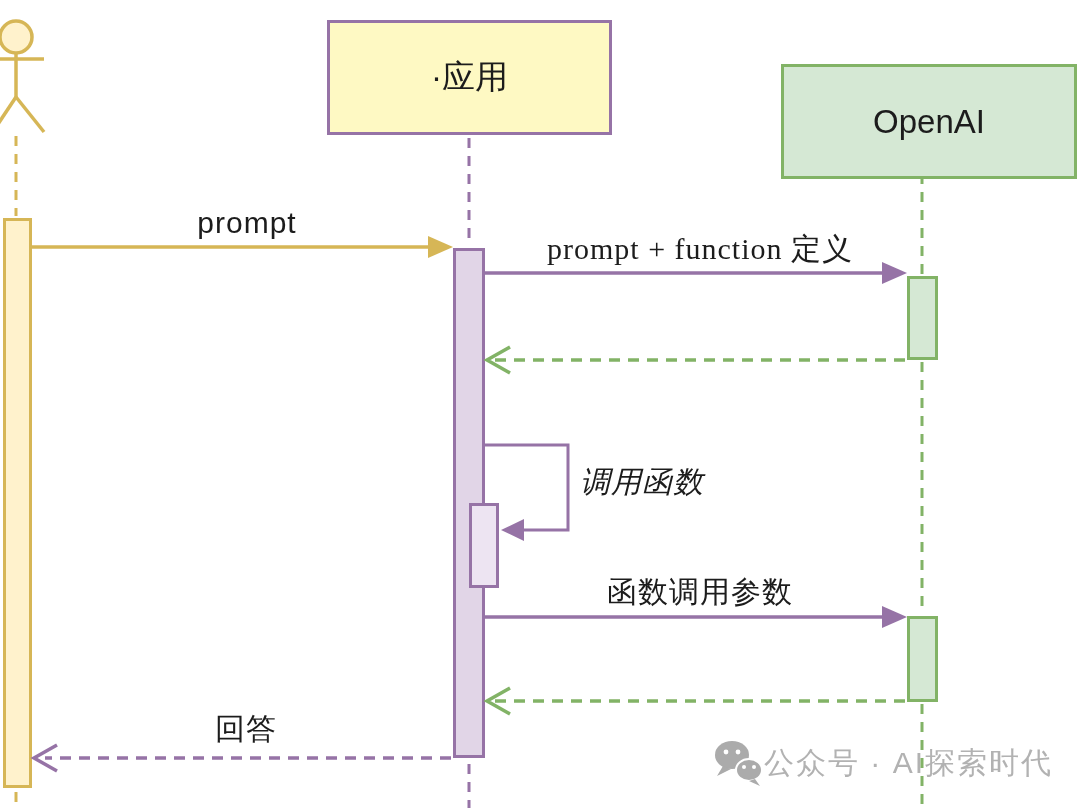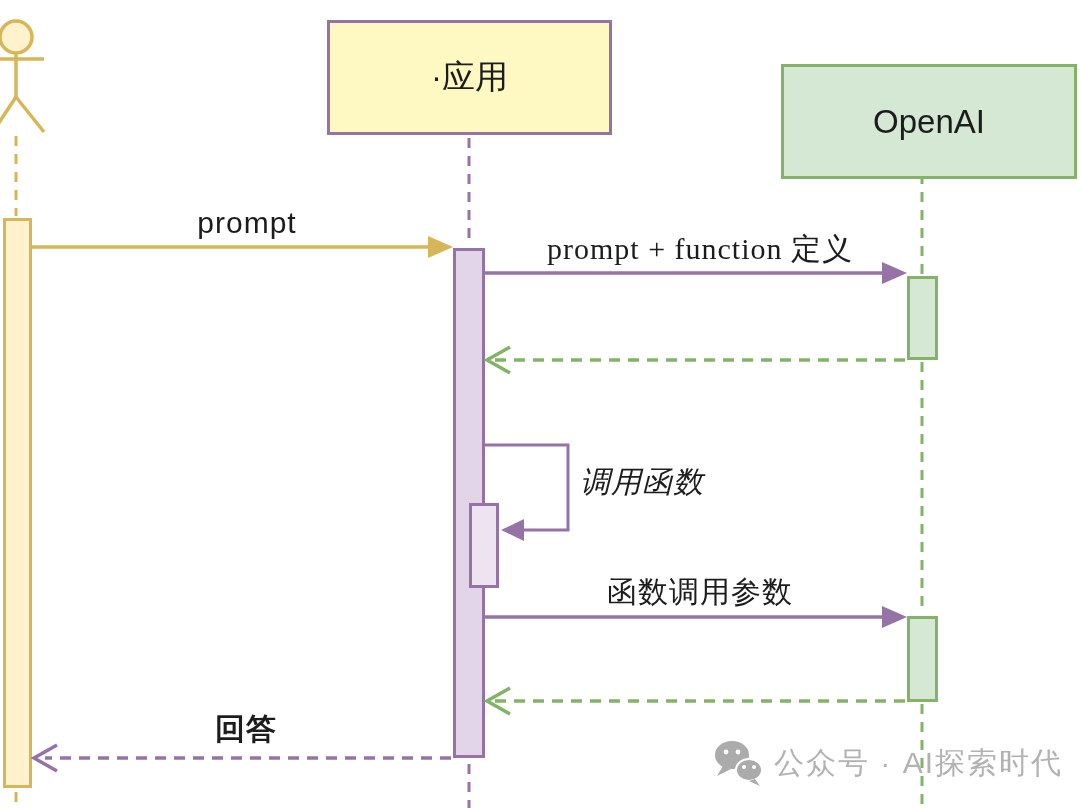--- a/index.html
+++ b/index.html
@@ -50,21 +50,20 @@
     transform: translateX(-50%);
     z-index: 4;
     line-height: 34px;
   }
   .msg-label.left-anchored { transform: none; font-style: italic; }
   .watermark {
     position: absolute;
     left: 714px; top: 740px;
     display: flex;
     align-items: center;
-    gap: 10px;
     z-index: 0;
   }
   .watermark-text {
     font-size: 30px;
     color: #b2b2b2;
     letter-spacing: 2px;
     white-space: nowrap;
   }
 </style>
 </head>
@@ -156,15 +155,15 @@
     <g>
       <line x1="451" y1="758" x2="45" y2="758" stroke="#9673A6" stroke-width="3.5" stroke-dasharray="11,8"></line>
       <path d="M57,745 L34,758 L57,771" stroke="#9673A6" stroke-width="3.5" fill="none"></path>
     </g>
   </svg>
 
   <div class="msg-label" style="left:247px; top:206px;">prompt</div>
   <div class="msg-label" style="left:700px; top:232px;font-family:Liberation Serif, serif;">prompt + function 定义</div>
   <div class="msg-label left-anchored" style="left:580px; top:465px;">调用函数</div>
   <div class="msg-label" style="left:700px; top:575px;">函数调用参数</div>
-  <div class="msg-label" style="left:246px; top:712px;font-weight:bold;">回答</div>
+  <div class="msg-label" style="left:246px; top:712px;">回答</div>
 
 </div>
 
 </body></html>

